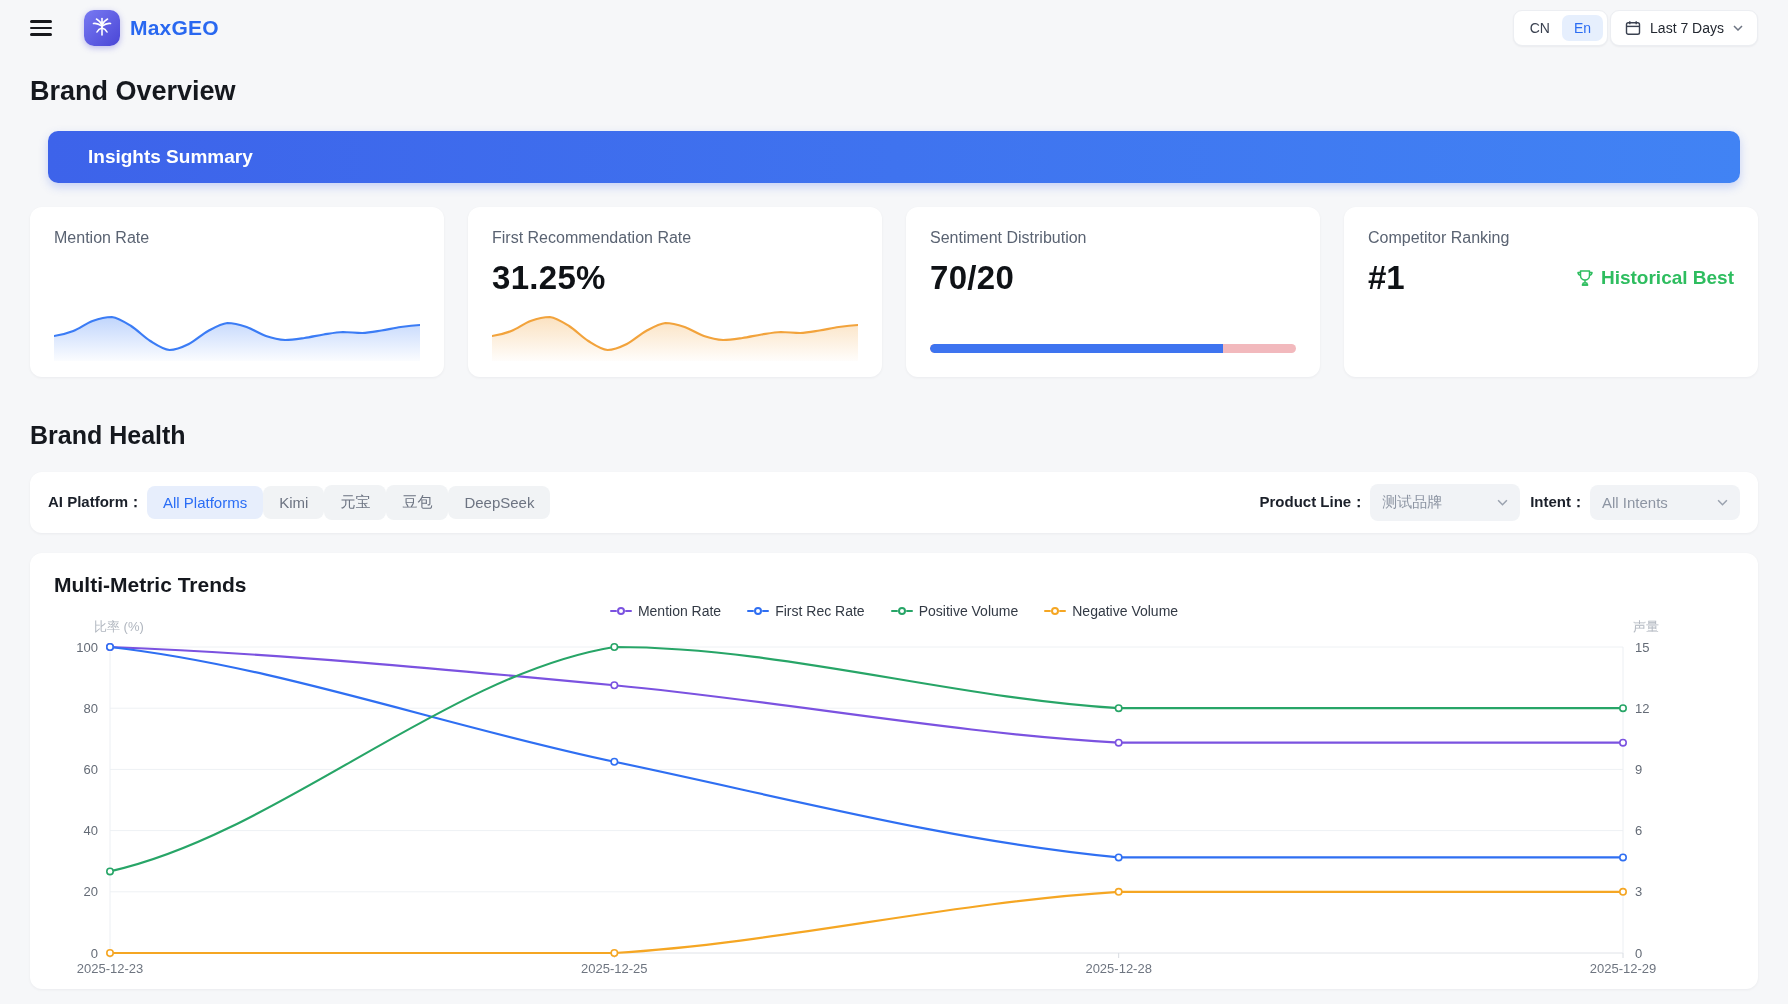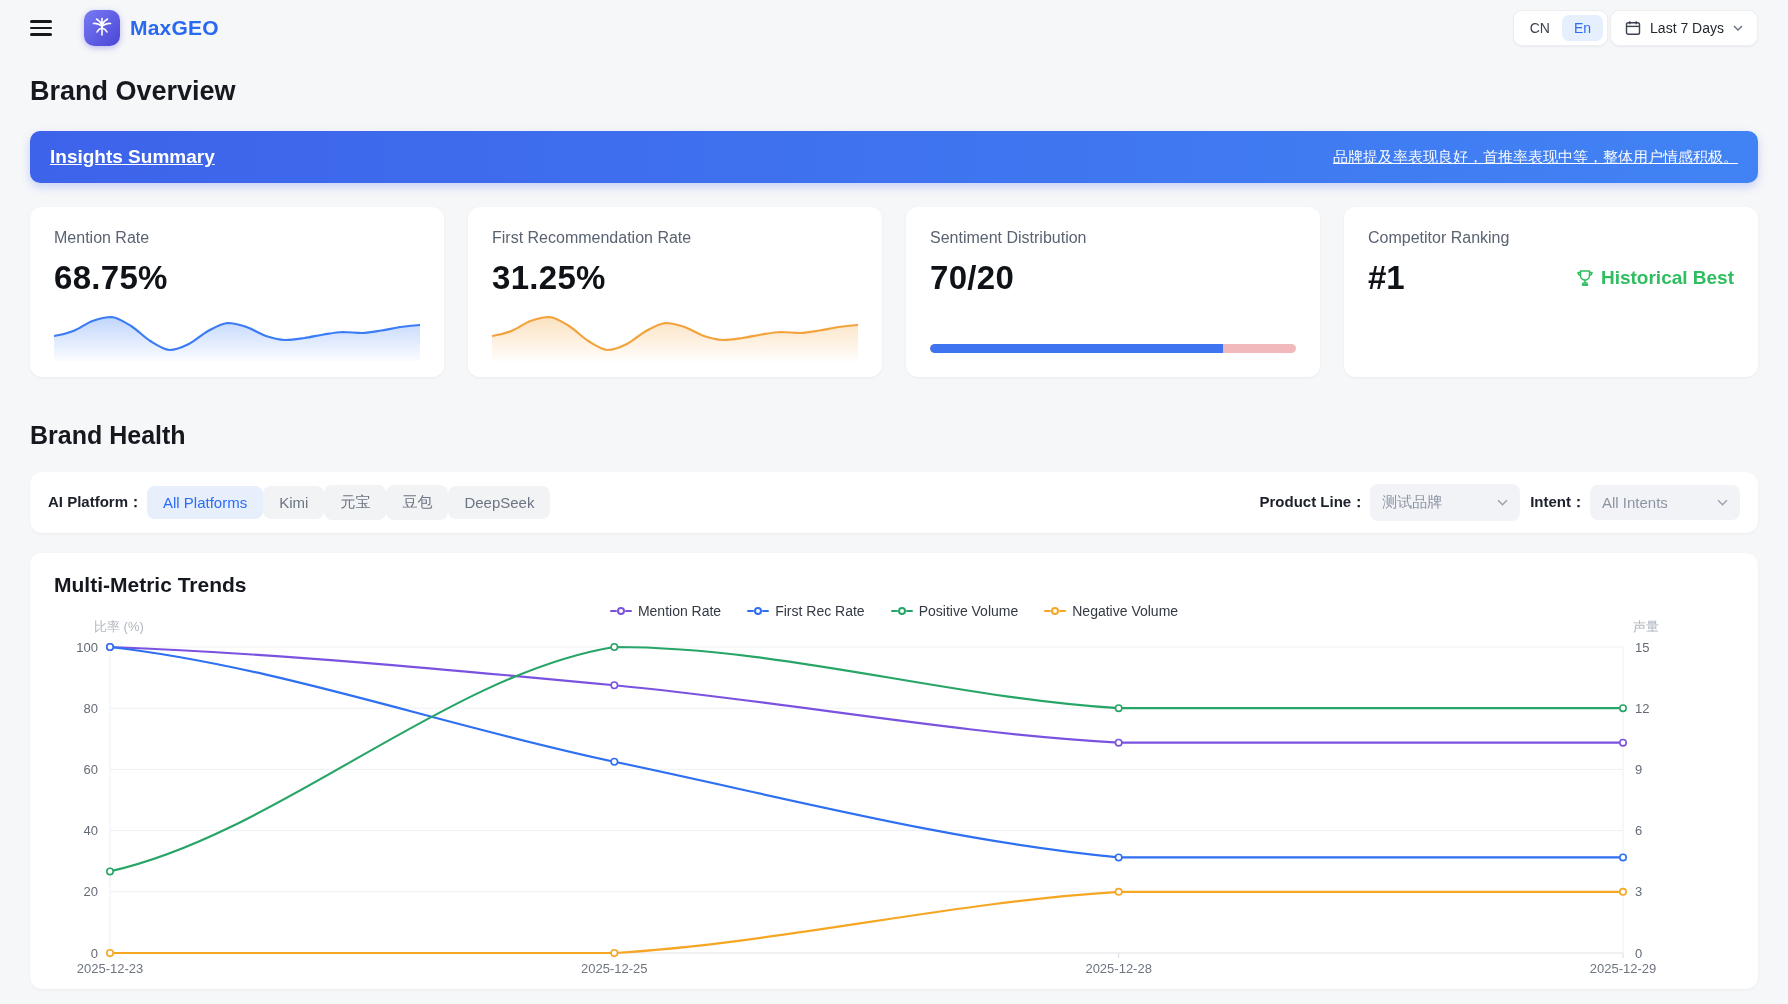--- a/index.html
+++ b/index.html
@@ -16,23 +16,23 @@
   .logo-box { width:36px; height:36px; border-radius:10px; margin-left:32px;
     background:linear-gradient(135deg,#787af2,#4a46d6); display:flex; align-items:center; justify-content:center;
     box-shadow:0 2px 6px rgba(74,70,214,.35); }
   .brand-name { margin-left:10px; font-size:21px; font-weight:bold; color:#2968f0; letter-spacing:.2px; }
   .topbar-right { margin-left:auto; display:flex; align-items:center; gap:2px; }
   .lang-toggle { background:#fff; border:1px solid #eceef2; border-radius:9px; padding:4px; display:flex; align-items:center; box-shadow:0 1px 2px rgba(16,24,40,.05); }
   .lang-btn { font-size:14px; padding:5px 12px; border-radius:7px; color:#3a4150; cursor:pointer; background:transparent; border:none; font-family:inherit; }
   .lang-btn.active { background:#e6effd; color:#2b6df3; }
   .date-range { background:#fff; border:1px solid #eceef2; border-radius:9px; padding:9px 14px; display:flex; align-items:center; gap:9px; font-size:14px; color:#232831; cursor:pointer; box-shadow:0 1px 2px rgba(16,24,40,.05); }
   .page-title { font-size:27px; font-weight:bold; margin:20px 30px 24px; color:#15181e; }
-  .banner { margin:0 30px; height:52px; border-radius:10px; background:linear-gradient(90deg,#3d63ea,#4183f4);
-    display:flex; align-items:center; justify-content:space-between; padding:0 20px; color:#fff;
-    box-shadow:0 4px 10px rgba(61,99,234,.25);text-decoration:underline; }
+  .banner { margin:0 48px; height:52px; border-radius:10px; background:linear-gradient(90deg,#3d63ea,#4183f4);
+    display:flex; align-items:center; justify-content:space-between; padding:0 40px; color:#fff;
+    box-shadow:0 4px 10px rgba(61,99,234,.25); }
   .banner-title { font-size:19px; font-weight:bold; }
   .banner-summary { font-size:15px; font-weight:normal; opacity:.97; }
   .cards { margin:24px 30px 0; display:grid; grid-template-columns:repeat(4,1fr); gap:24px; }
   .card { background:#fff; border-radius:12px; padding:22px 24px 16px; height:170px; box-shadow:0 1px 3px rgba(16,24,40,.05); position:relative; display:flex; flex-direction:column; }
   .card-title { font-size:16px; color:#5a6372; }
   .card-value { font-size:33px; font-weight:bold; color:#0f1216; margin-top:12px; letter-spacing:.3px; }
   .spark-wrap { margin-top:auto; height:58px; }
   .spark-wrap svg { width:100%; height:58px; display:block; }
   .progress-track { margin-top:auto; margin-bottom:8px; height:9px; border-radius:5px; background:#f2b9bd; overflow:hidden; }
   .progress-fill { height:100%; border-radius:5px 0 0 5px; background:#3e74f0; }
@@ -98,27 +98,25 @@
           <path d="M1 1 L5 5 L9 1"></path>
         </svg>
     </div>
   </div>
 </div>
 
 <h1 class="page-title">Brand Overview</h1>
 
 <div class="banner">
   <span class="banner-title">Insights Summary</span>
-  <span class="banner-summary">品牌提及率表现良好，首推率表现中等，整体用户情感积极。</span>
 </div>
 
 <div class="cards">
   <div class="card">
     <div class="card-title">Mention Rate</div>
-    <div class="card-value">68.75%</div>
     <div class="spark-wrap">
         <svg id="spark0" viewBox="0 0 360 58" preserveAspectRatio="none">
           <defs>
             <linearGradient id="sg0" x1="0" y1="0" x2="0" y2="1">
               <stop offset="0%" stop-color="#3b7cf5" stop-opacity="0.32"></stop>
               <stop offset="100%" stop-color="#3b7cf5" stop-opacity="0.02"></stop>
             </linearGradient>
           </defs>
           <path d="M0 33C6.31578947368421 32.166666666666664 12.631578947368421 30.5 18.94736842105263 28C25.26315789473684 25.5 31.57894736842105 20.333333333333332 37.89473684210526 18C44.21052631578947 15.666666666666666 50.526315789473685 13.999999999999998 56.8421052631579 13.999999999999998C63.1578947368421 14.833333333333332 69.47368421052632 19 75.78947368421052 23C82.10526315789474 27 88.42105263157895 34 94.73684210526316 38C101.05263157894737 42 107.36842105263159 46.5 113.6842105263158 47C120 47 126.3157894736842 44.166666666666664 132.6315789473684 41C138.94736842105263 37.833333333333336 145.26315789473682 31.5 151.57894736842104 28C157.89473684210526 24.5 164.21052631578945 20.666666666666668 170.52631578947367 20C176.8421052631579 20 183.1578947368421 21.833333333333332 189.47368421052633 24C195.78947368421055 26.166666666666668 202.10526315789474 30.833333333333336 208.42105263157896 33C214.73684210526318 35.166666666666664 221.05263157894737 36.66666666666666 227.3684210526316 36.99999999999999C233.6842105263158 36.99999999999999 240 35.916666666666664 246.31578947368422 35C252.6315789473684 34.083333333333336 258.9473684210526 32.5 265.2631578947368 31.500000000000004C271.57894736842104 30.500000000000004 277.89473684210526 29.25 284.2105263157895 29C290.5263157894737 29 296.84210526315786 30 303.1578947368421 30C309.4736842105263 29.75 315.7894736842105 28.5 322.10526315789474 27.5C328.42105263157896 26.5 334.7368421052631 24.916666666666668 341.05263157894734 24C347.36842105263156 23.083333333333332 353.6842105263158 22.333333333333332 360 22 L360 58 L0 58 Z" fill="url(#sg0)" stroke="none"></path>
           <path d="M0 33C6.31578947368421 32.166666666666664 12.631578947368421 30.5 18.94736842105263 28C25.26315789473684 25.5 31.57894736842105 20.333333333333332 37.89473684210526 18C44.21052631578947 15.666666666666666 50.526315789473685 13.999999999999998 56.8421052631579 13.999999999999998C63.1578947368421 14.833333333333332 69.47368421052632 19 75.78947368421052 23C82.10526315789474 27 88.42105263157895 34 94.73684210526316 38C101.05263157894737 42 107.36842105263159 46.5 113.6842105263158 47C120 47 126.3157894736842 44.166666666666664 132.6315789473684 41C138.94736842105263 37.833333333333336 145.26315789473682 31.5 151.57894736842104 28C157.89473684210526 24.5 164.21052631578945 20.666666666666668 170.52631578947367 20C176.8421052631579 20 183.1578947368421 21.833333333333332 189.47368421052633 24C195.78947368421055 26.166666666666668 202.10526315789474 30.833333333333336 208.42105263157896 33C214.73684210526318 35.166666666666664 221.05263157894737 36.66666666666666 227.3684210526316 36.99999999999999C233.6842105263158 36.99999999999999 240 35.916666666666664 246.31578947368422 35C252.6315789473684 34.083333333333336 258.9473684210526 32.5 265.2631578947368 31.500000000000004C271.57894736842104 30.500000000000004 277.89473684210526 29.25 284.2105263157895 29C290.5263157894737 29 296.84210526315786 30 303.1578947368421 30C309.4736842105263 29.75 315.7894736842105 28.5 322.10526315789474 27.5C328.42105263157896 26.5 334.7368421052631 24.916666666666668 341.05263157894734 24C347.36842105263156 23.083333333333332 353.6842105263158 22.333333333333332 360 22" fill="none" stroke="#3b7cf5" stroke-width="2.2" stroke-linecap="round"></path>

